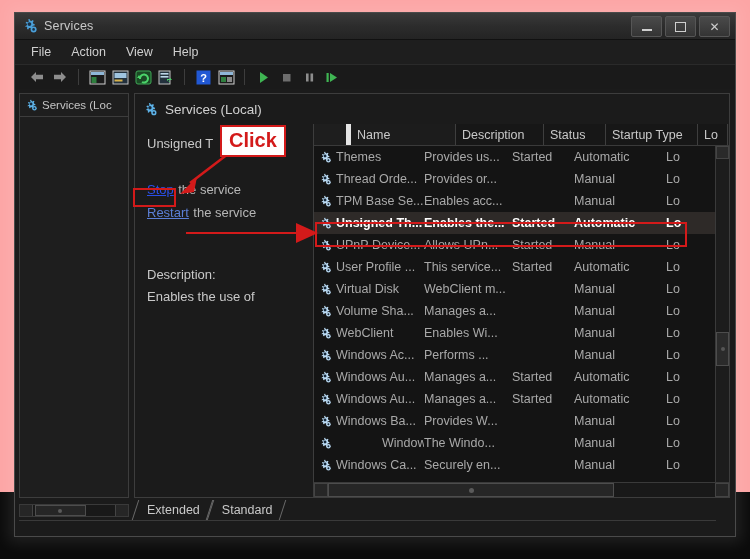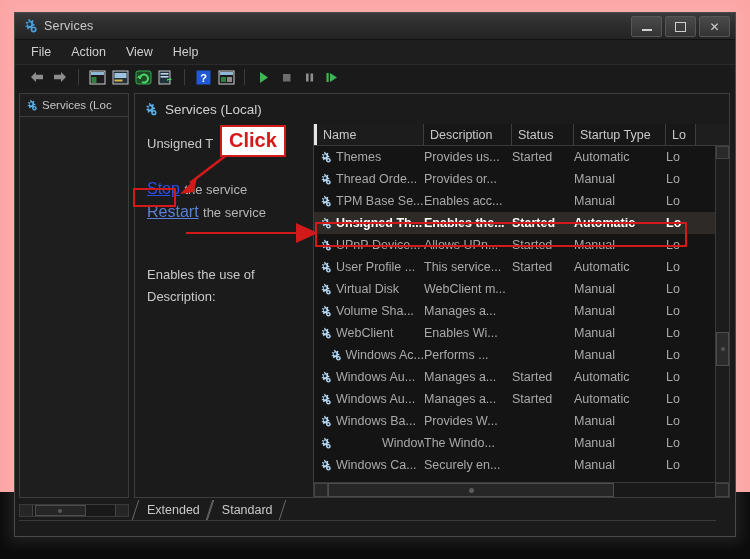--- a/index.html
+++ b/index.html
@@ -91,41 +91,41 @@
 
   .rp-cols{flex:1;display:flex;min-height:0;}
 
   
   .details{
     width:178px;flex:0 0 178px;position:relative;
     padding:12px 6px 0 12px;box-sizing:border-box;
   }
   .d-title{color:#c9c9c9;font-size:13px;white-space:nowrap;}
   .d-links{margin-top:27px;line-height:22px;}
-  .d-link{color:#5b7fd6;font-size:16px;text-decoration:underline;}
+  .d-link{color:#5b7fd6;font-size:13px;text-decoration:underline;}
   .d-link.stop{color:#2b4fe8;}
   .d-plain{color:#b6b6b6;font-size:13px;}
   .d-desc{margin-top:40px;line-height:22px;color:#c9c9c9;font-size:13px;}
 
   .splitv{width:1px;background:#3d3d3d;flex:0 0 auto;}
 
   
   .listwrap{flex:1;min-width:0;display:flex;flex-direction:column;background:#151515;}
   .lvhead{
     height:21px;display:flex;flex:0 0 auto;
     background:#1e1e1e;border-bottom:1px solid #3a3a3a;
   }
   .lvhead .hc{
     color:#c9c9c9;font-size:12.5px;
     display:flex;align-items:center;padding-left:6px;
     border:1px solid #3e3e3e;border-left:none;border-top:none;border-bottom:none;
     background:#171717;
     box-sizing:border-box;overflow:hidden;white-space:nowrap;
   }
-  .lvhead .hc.first{border-left:3px solid #e5e5e5;background:#1c1c1c;}
+  .lvhead .hc.first{border-left:5px solid #e5e5e5;background:#1c1c1c;margin-left:32px;}
 
   .lvrows{flex:1;overflow:hidden;position:relative;background:#141414;}
   .lvrow{height:22px;display:flex;align-items:center;box-sizing:border-box;}
   .lvrow.sel{background:#2e2a28;}
   .cell{
     color:#a9a9a9;font-size:12.5px;
     overflow:hidden;white-space:nowrap;box-sizing:border-box;
     display:flex;align-items:center;
   }
   .lvrow.sel .cell{color:#ffffff;font-weight:bold;}
@@ -363,22 +363,22 @@
               <div>
                 <span class="d-link stop">Stop</span>
                 <span class="d-plain">the service</span>
               </div>
               <div>
                 <span class="d-link">Restart</span>
                 <span class="d-plain">the service</span>
               </div>
             </div>
             <div class="d-desc">
+              <div>Description:</div>
               <div>Enables the use of</div>
-              <div>Description:</div>
             </div>
           </div>
 
           <div class="splitv"></div>
 
           <div class="listwrap">
             <div class="lvhead" id="lv-head">
                 <div class="hc first" style="width: 110px;">Name</div>
                 <div class="hc" style="width: 88px;">Description</div>
                 <div class="hc" style="width: 62px;">Status</div>
@@ -516,21 +516,21 @@
                       <circle cx="11.6" cy="11.4" r="1.2" fill="#16283a"></circle>
                     </svg>
                     <span>WebClient</span>
                   </div>
                   <div class="cell" style="width: 88px;">Enables Wi...</div>
                   <div class="cell" style="width: 62px;"></div>
                   <div class="cell" style="width: 92px;">Manual</div>
                   <div class="cell" style="width: 30px;">Lo</div>
                 </div>
                 <div class="lvrow">
-                  <div class="cell c-name" style="width: 110px; justify-content: flex-end;">
+                  <div class="cell c-name" style="width: 110px;">
                     <svg class="row-ic" viewBox="0 0 16 16">
                       <path fill="#bcdcf5" d="M6.2 1.2 7.6 1l.5 1.5 1.3.5 1.3-.9 1 1-.9 1.3.5 1.3 1.5.5-.2 1.4-1.6.1-.8 1.2.5 1.5-1.2.7-1.1-1.1-1.4.1-.7 1.4-1.3-.5.3-1.5-1-1-1.5.3L3.6 8l1.3-.8.1-1.4L3.6 5l.7-1.2 1.4.5 1.2-.8z"></path>
                       <circle cx="7.4" cy="6.1" r="1.8" fill="#16283a"></circle>
                       <circle cx="11.6" cy="11.4" r="2.8" fill="#bcdcf5"></circle>
                       <circle cx="11.6" cy="11.4" r="1.2" fill="#16283a"></circle>
                     </svg>
                     <span>Windows Ac...</span>
                   </div>
                   <div class="cell" style="width: 88px;">Performs ...</div>
                   <div class="cell" style="width: 62px;"></div>

